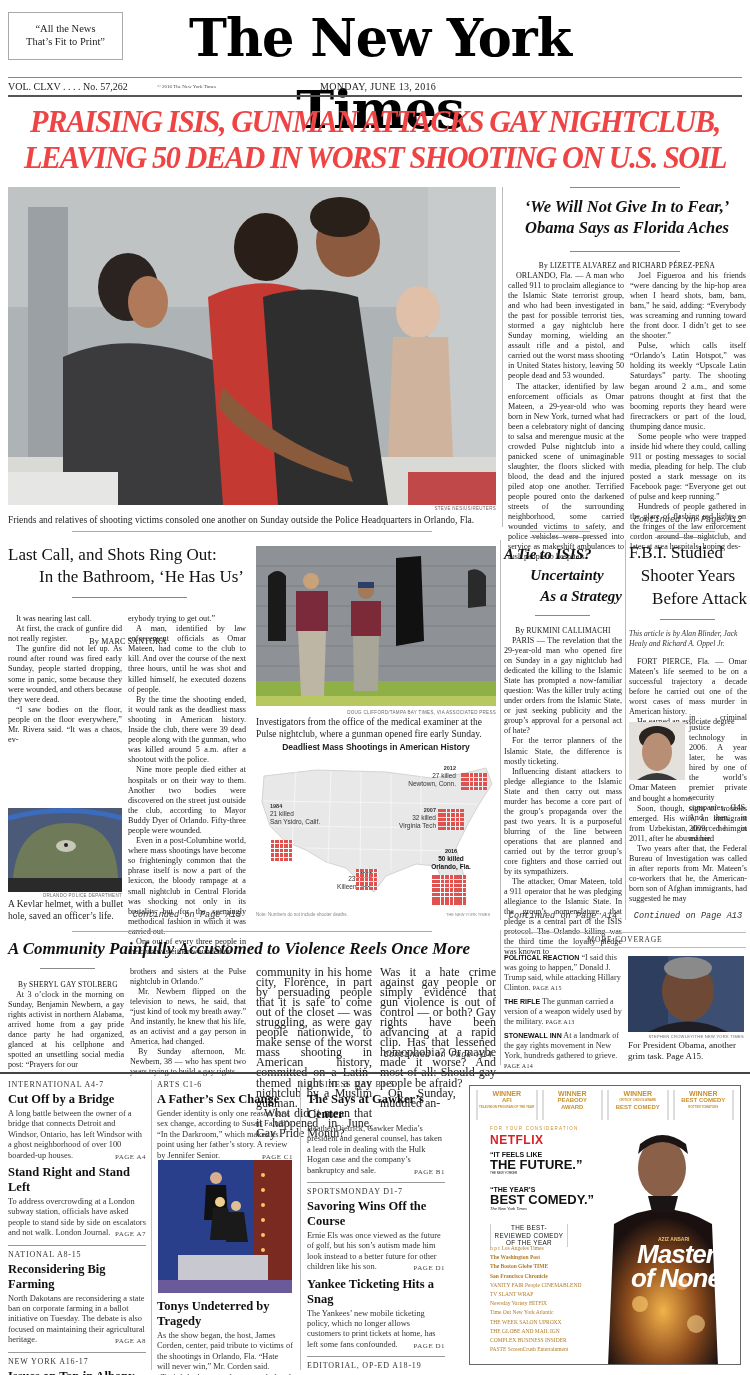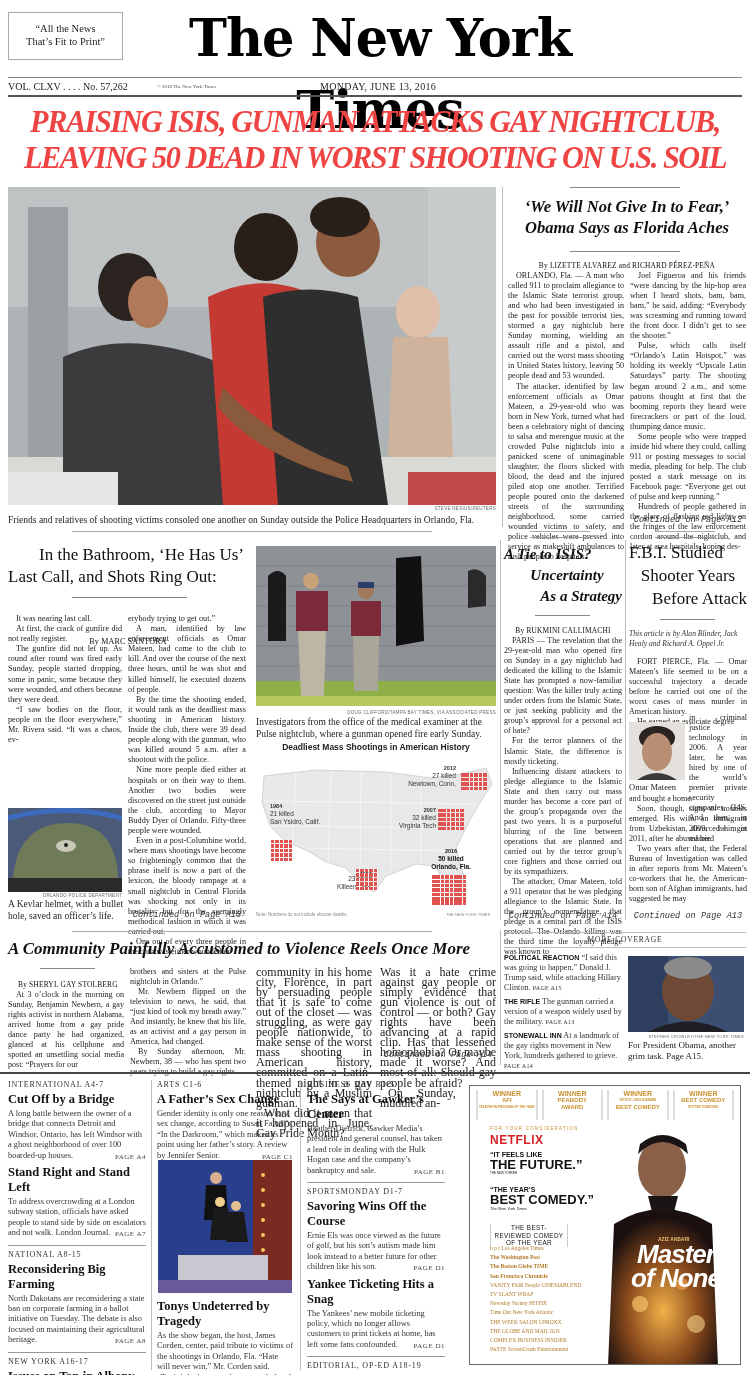--- a/index.html
+++ b/index.html
@@ -85,22 +85,22 @@
   <p>Some people who were trapped inside hid where they could, calling 911 or posting messages to social media, pleading for help. The club posted a stark message on its Facebook page: “Everyone get out of pulse and keep running.”</p>
   <p>Hundreds of people gathered in the glare of flashing red lights on the fringes of the law enforcement cordon around the nightclub, and later at area hospitals, hoping des-</p>
 </div>
 <div class="abs cont" style="left:630px;top:515px;width:116px">Continued on Page A12</div>
 
 <div class="rule" style="left:72px;top:531px;width:360px;background:#aaa"></div>
 <div class="rule" style="left:530px;top:531px;width:60px;background:#aaa"></div>
 <div class="rule" style="left:655px;top:531px;width:60px;background:#aaa"></div>
 
 <div class="abs" style="left:8px;top:544px;width:240px;font-family:'Liberation Serif',serif;font-size:17px;line-height:22px;color:#111">
+  <div>Last Call, and Shots Ring Out:</div>
   <div style="text-align:right;padding-right:4px">In the Bathroom, ‘He Has Us’</div>
-  <div>Last Call, and Shots Ring Out:</div>
 </div>
 <div class="rule" style="left:72px;top:597px;width:115px;background:#888"></div>
 <div class="abs byline" style="left:8px;top:637px;width:240px">By MARC SANTORA</div>
 <div class="abs body-text" style="left:8px;top:614px;width:114px;font-size:8.2px;line-height:10.1px">
   <p>It was nearing last call.</p>
   <p>At first, the crack of gunfire did not really register.</p>
   <p>The gunfire did not let up. As round after round was fired early Sunday, people started dropping, some in panic, some because they were wounded, and others because they were dead.</p>
   <p>“I saw bodies on the floor, people on the floor everywhere,” Mr. Rivera said. “It was a chaos, ev-</p>
 </div>
 <div class="photo" style="left:8px;top:808px;width:114px;height:84px;background:#3a4050">

